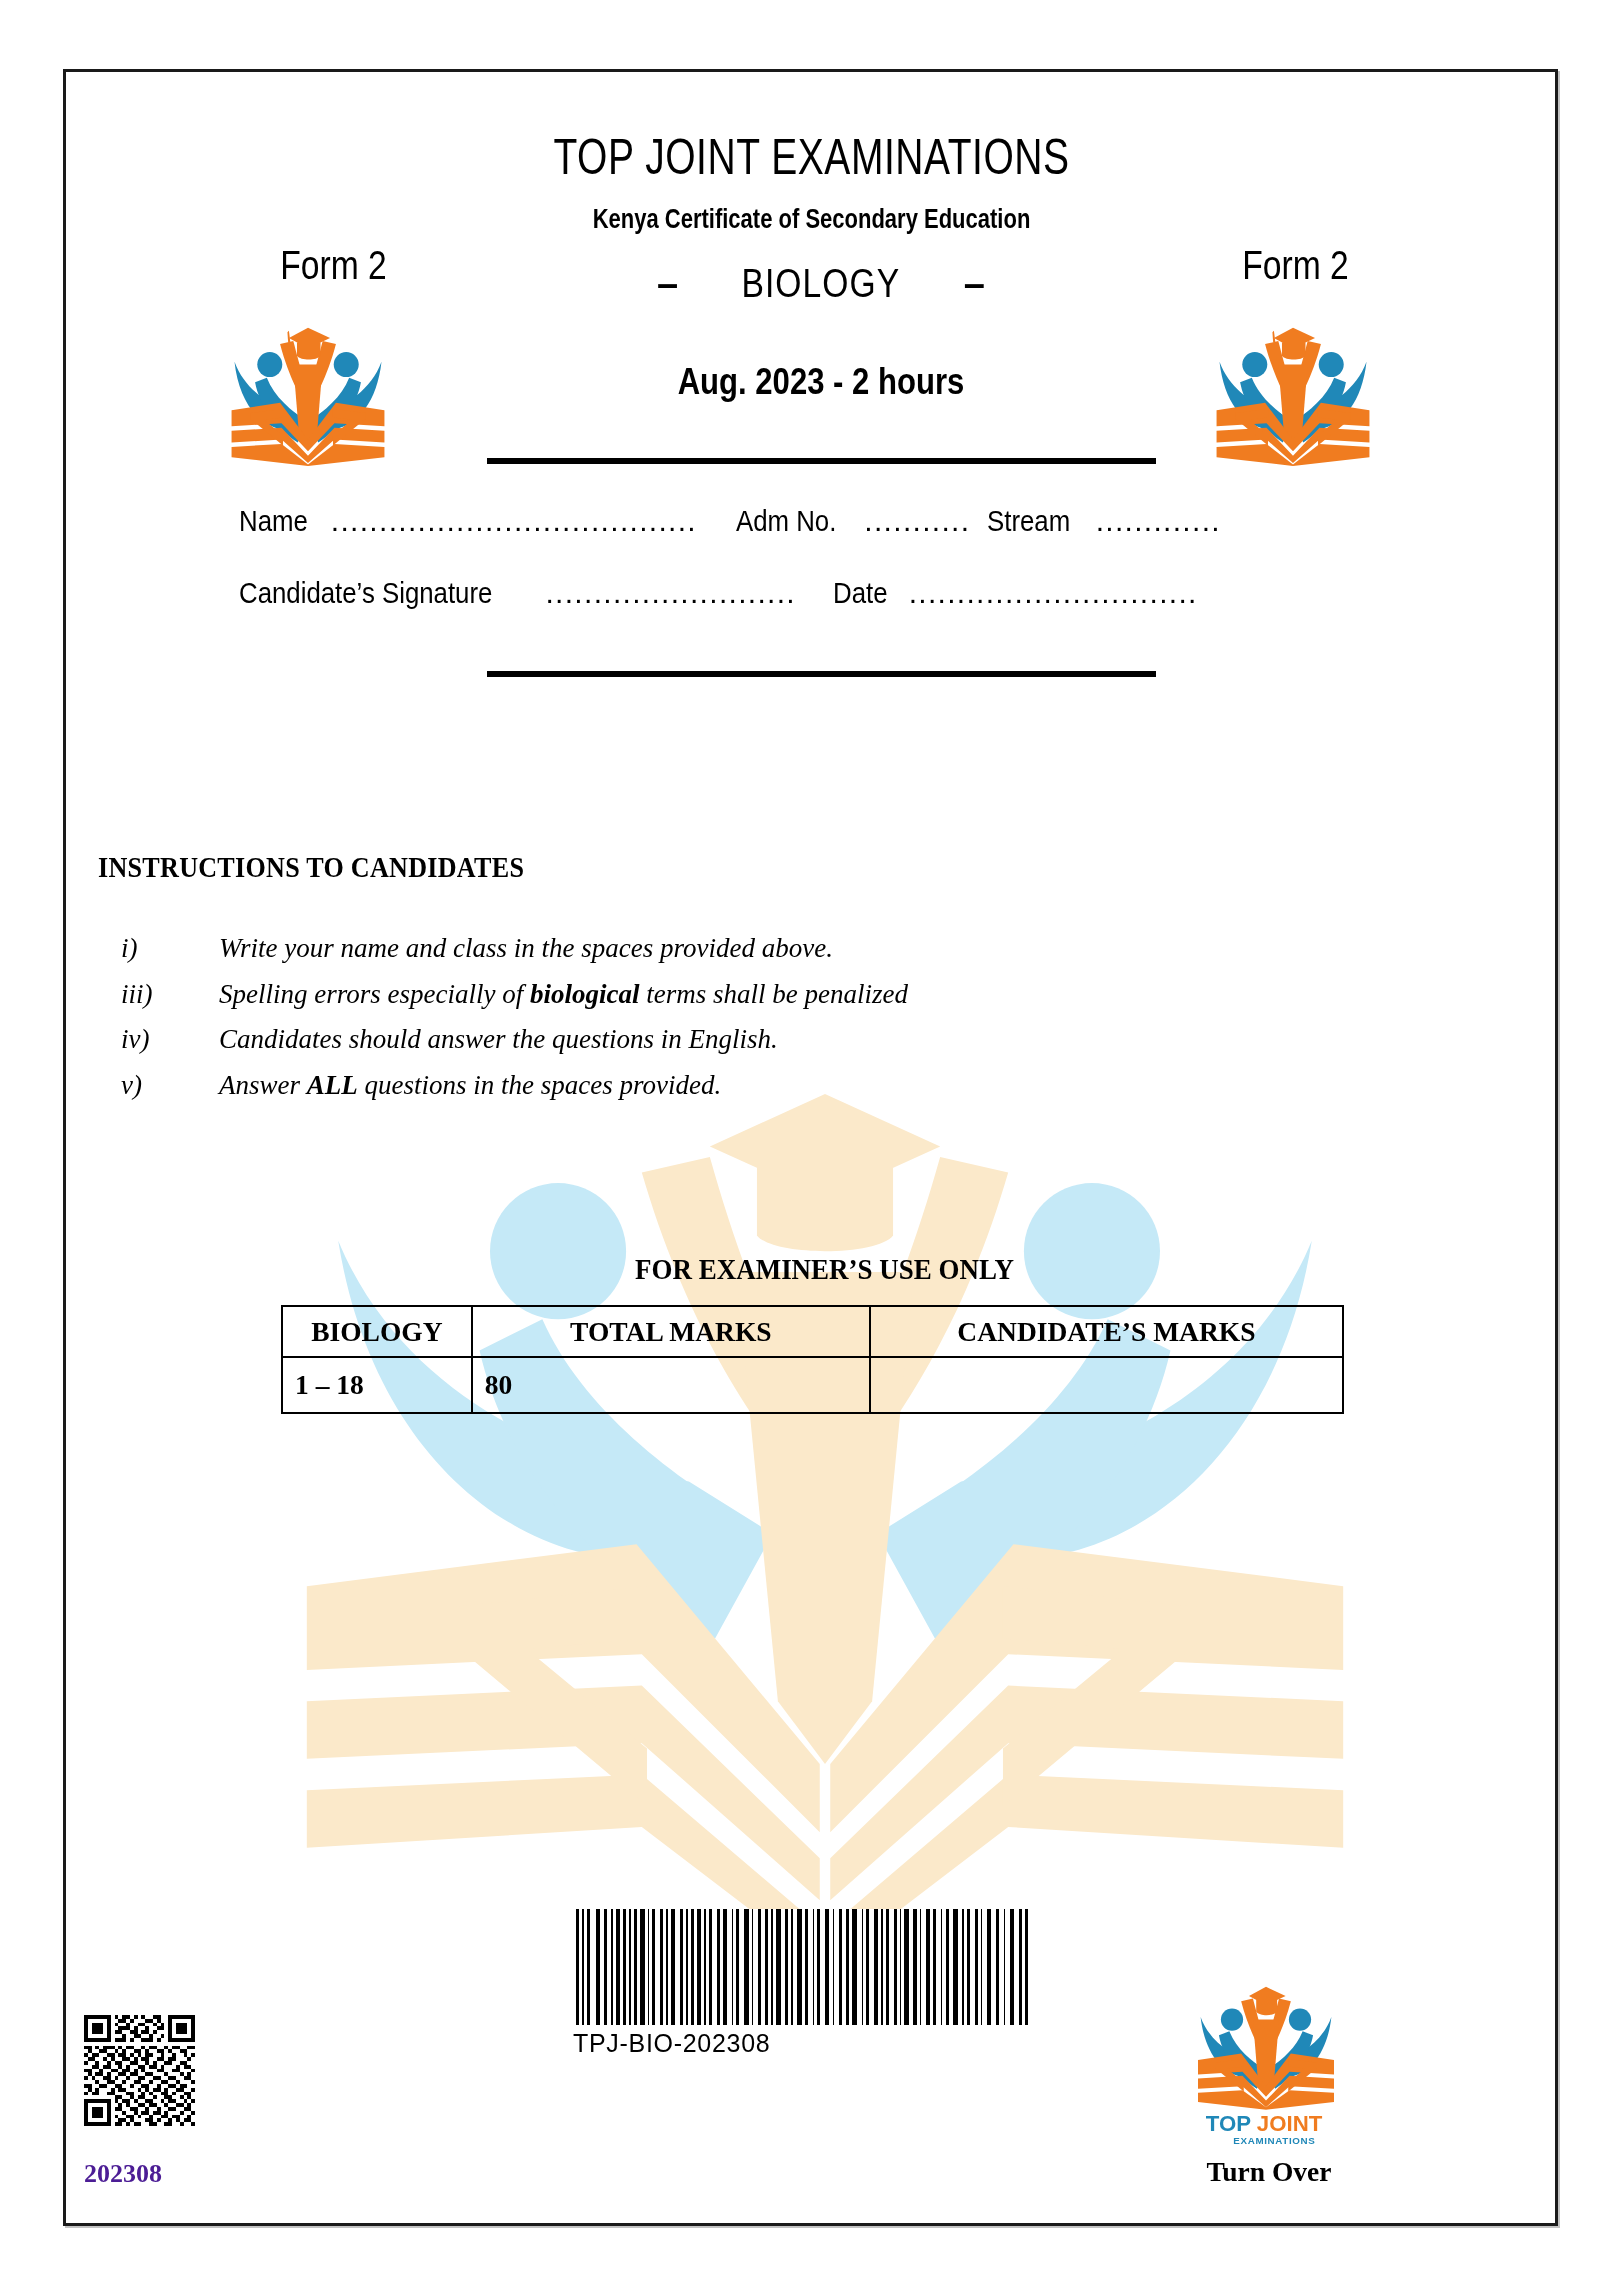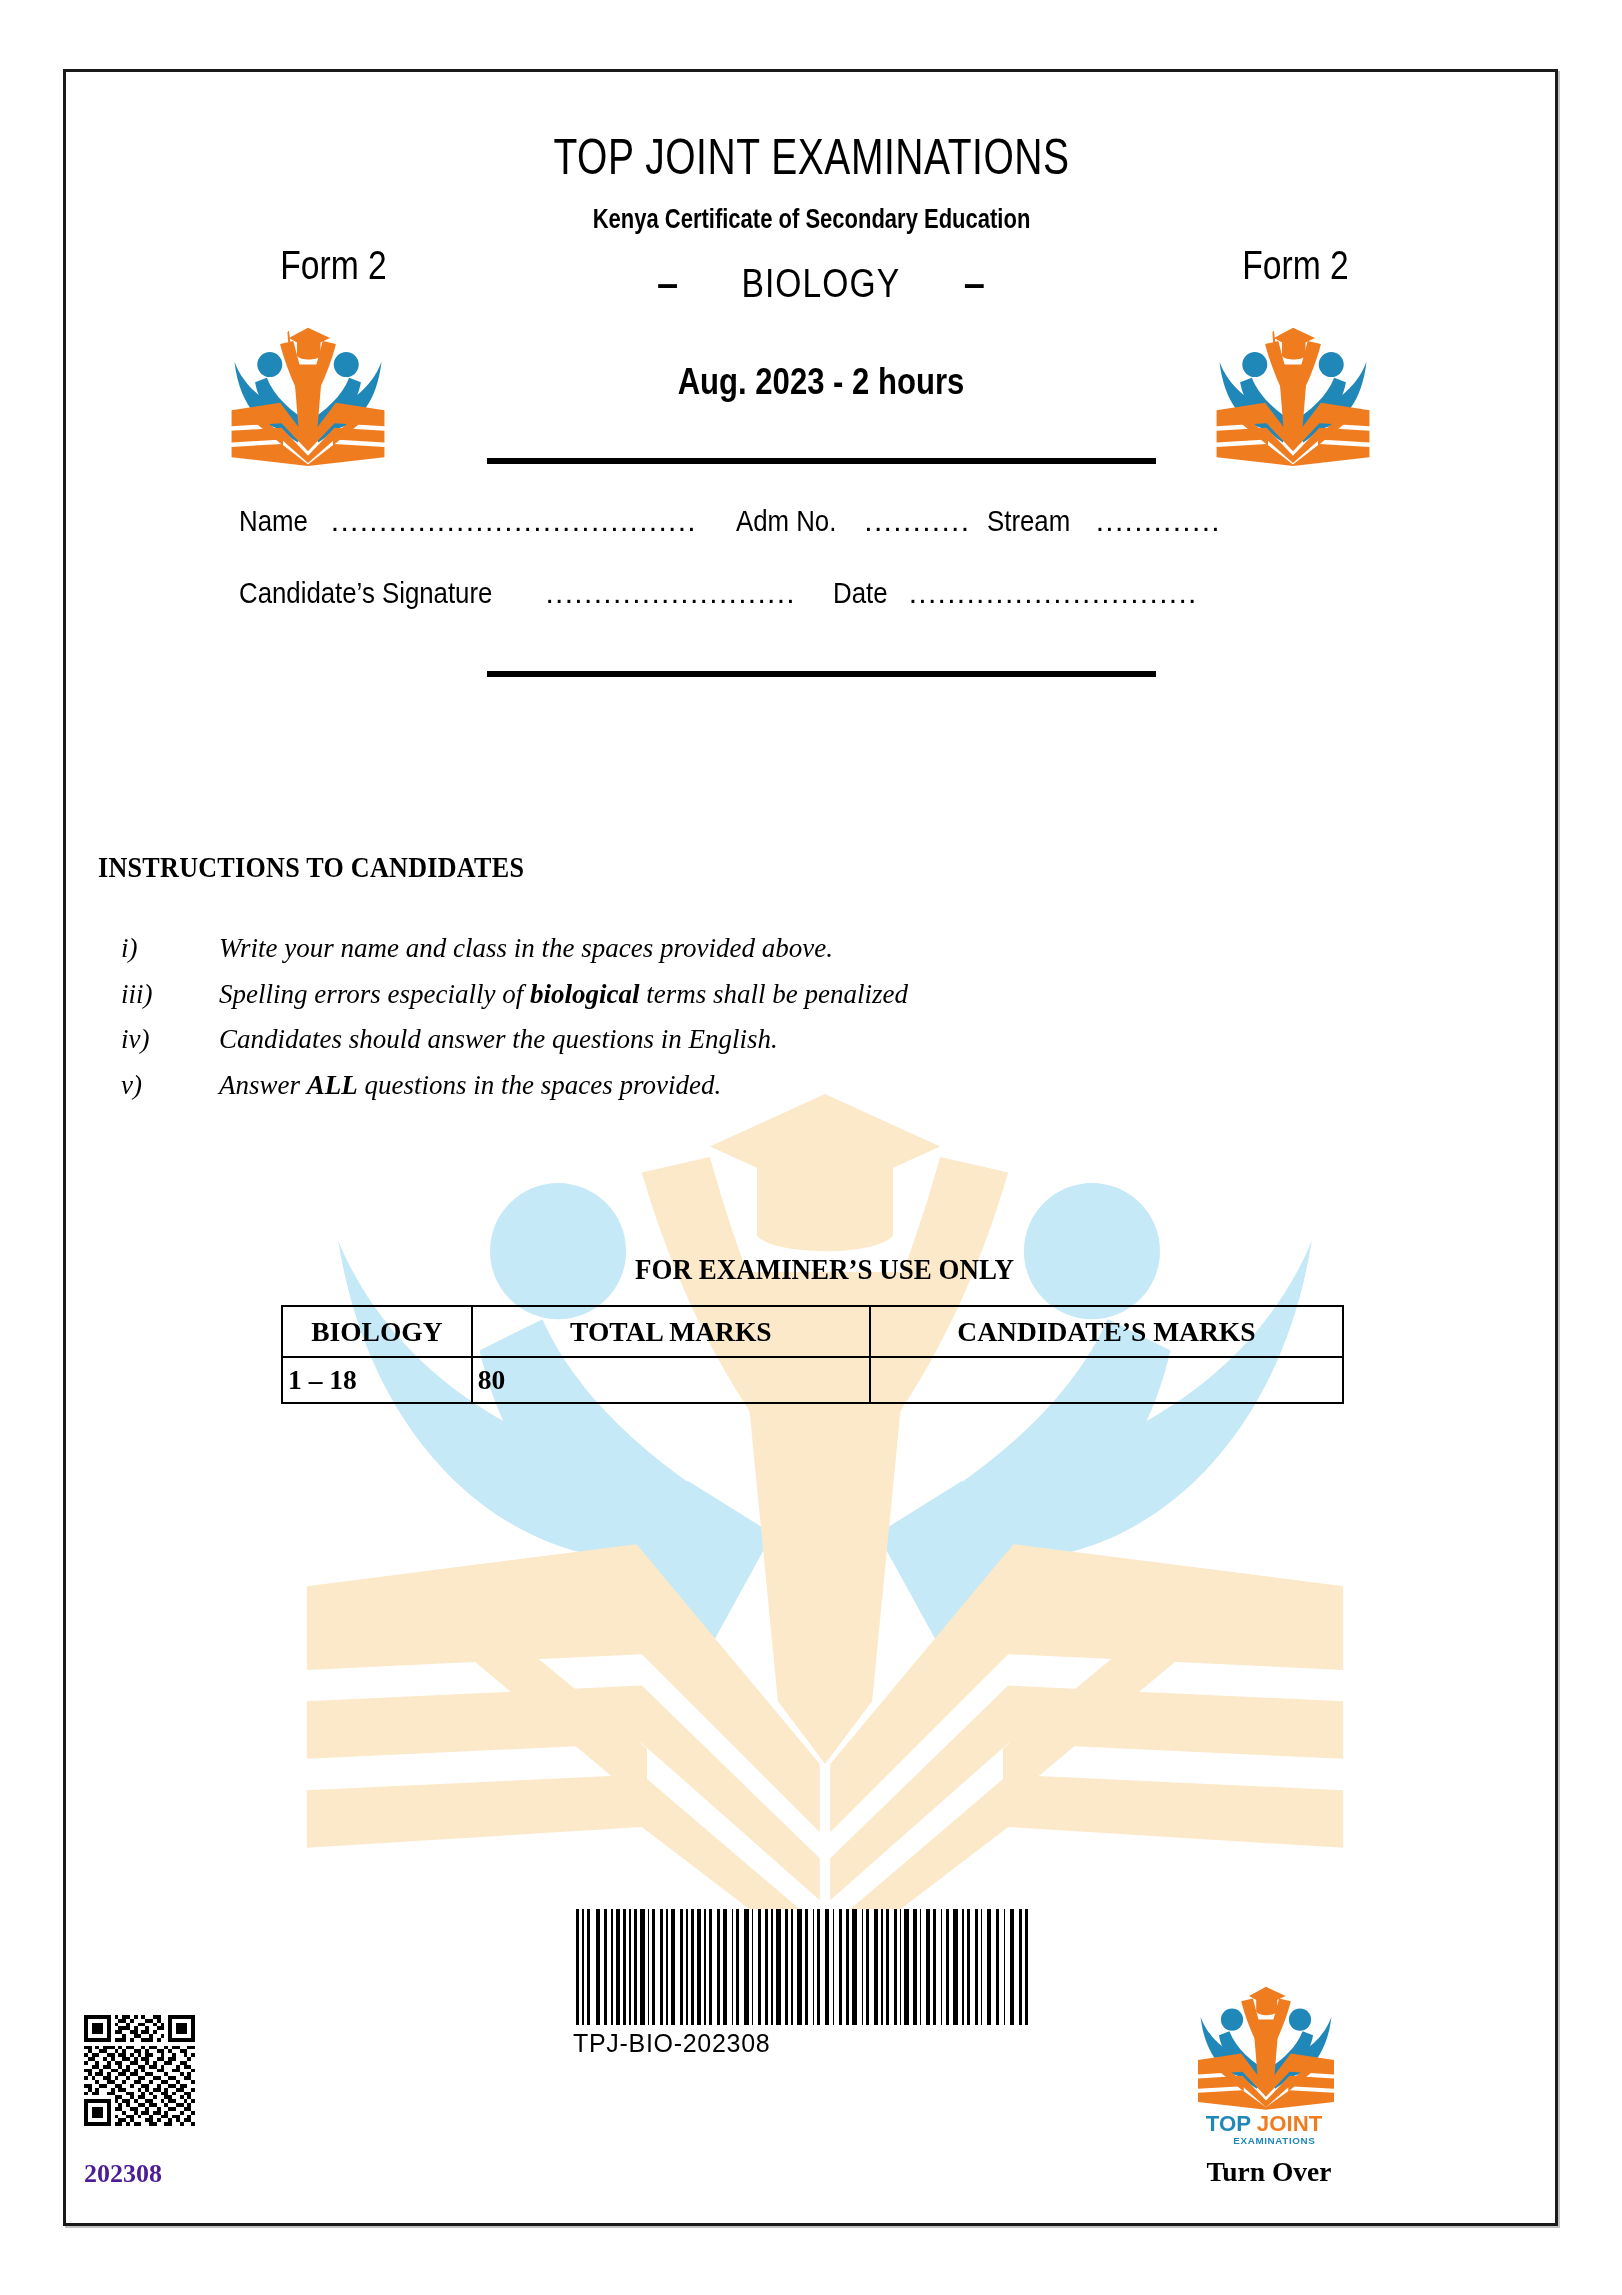--- a/index.html
+++ b/index.html
@@ -252,26 +252,26 @@
   #marks-table th {
     height: 51px;
     font-family: "Liberation Serif", serif;
     font-size: 27.5px;
     font-weight: 700;
     text-align: center;
     color: #000;
     transform: scaleX(1);
   }
   #marks-table td {
-    height: 46px;
+    height: 56px;
     font-family: "Liberation Serif", serif;
     font-size: 27.5px;
     font-weight: 700;
     text-align: left;
-    padding-left: 5px;
+    padding-left: 12px;
     color: #000;
     vertical-align: middle;
   }
   .col-q { width: 190px; }
   .col-t { width: 399px; }
   .col-c { width: 474px; }
 
   
   #qr-code {
     position: absolute;

